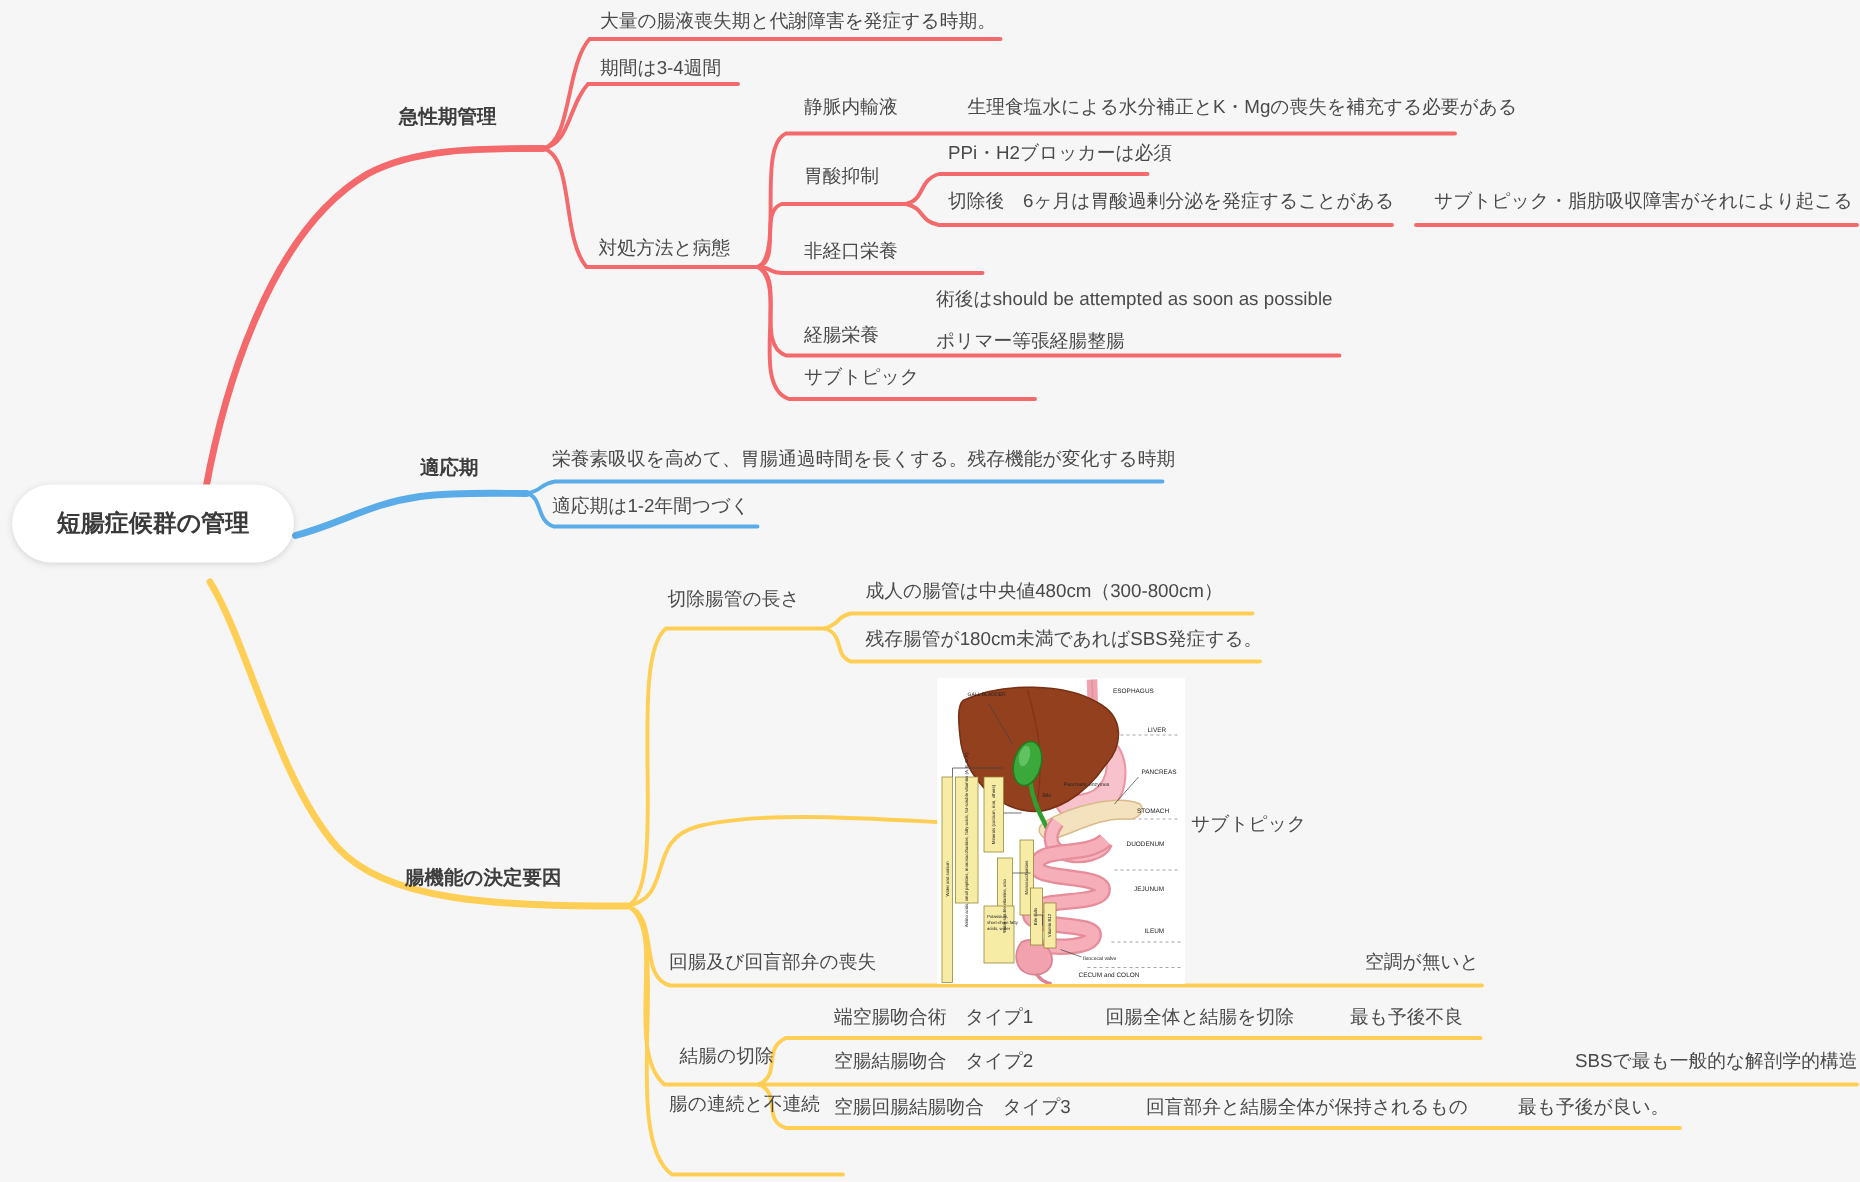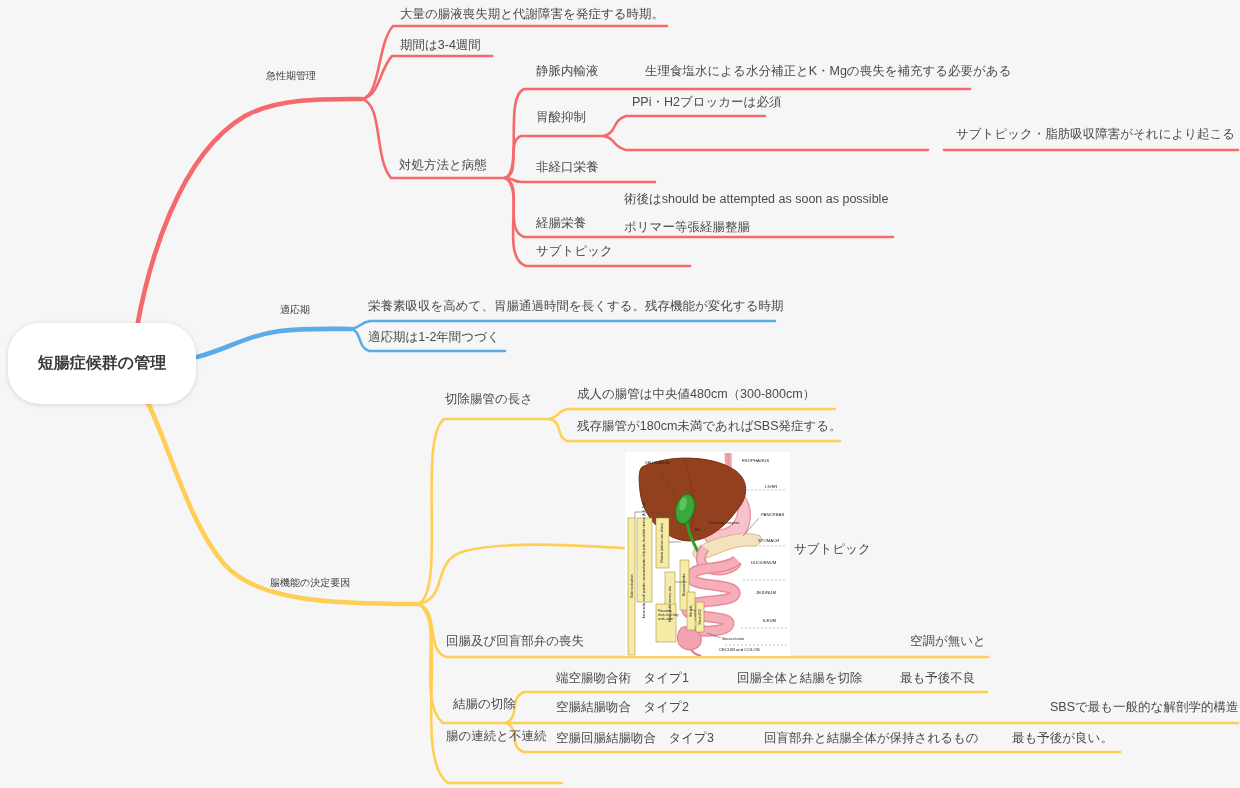--- a/index.html
+++ b/index.html
@@ -14,23 +14,23 @@
   body{font-family:"Liberation Sans","DejaVu Sans",sans-serif;background:var(--background)}
   .canvas{position:relative;width:1240px;height:788px;overflow:hidden;background:var(--background)}
   .lines{position:absolute;left:0;top:0;z-index:0}
   .lines path{fill:none;stroke-linecap:round}
   .branch{stroke-width:2.6}
   .trunk{stroke-width:4.6}
   .red{stroke:var(--acute-branch)}
   .blue{stroke:var(--adaptation-branch)}
   .yellow{stroke:var(--function-branch)}
   .node{position:absolute;white-space:nowrap;font-size:12.5px;color:var(--text);z-index:2;cursor:default}
-  .topic{font-size:10px;font-weight:normal;color:#3E3E3E}
+  .topic{font-size:13px;font-weight:bold;color:#3E3E3E}
   .root-node{
-    position:absolute;left:8px;top:323px;width:188px;height:81px;border-radius:32px;
+    position:absolute;left:8px;top:323px;width:188px;height:52px;border-radius:32px;
     background:#FFFFFF;box-shadow:0 1px 5px rgba(0,0,0,.14);display:flex;align-items:center;justify-content:center;
     font-size:16px;font-weight:bold;color:#3A3A3A;z-index:3
   }
   .anatomy{position:absolute;left:625px;top:452px;width:165px;height:204px;background:#fff;z-index:2}
   .anatomy text{font-family:"Liberation Sans","DejaVu Sans",sans-serif;fill:#222}
   .lblR{font-size:4.3px}
   .lblS{font-size:3.4px}
   .sidebox{fill:#F7ECA6;stroke:#8F8230;stroke-width:.5}
   .sidetxt{font-size:2.9px;fill:#3c3209}
   .bracket{stroke:#444;stroke-width:.5;fill:none}
@@ -76,20 +76,21 @@
   <div class="root-node">短腸症候群の管理</div>
 
   <div class="node topic" style="left:266px;top:69px">急性期管理</div>
   <div class="node" style="left:400px;top:6px">大量の腸液喪失期と代謝障害を発症する時期。</div>
   <div class="node" style="left:400px;top:37px">期間は3-4週間</div>
   <div class="node" style="left:399px;top:157px">対処方法と病態</div>
   <div class="node" style="left:536px;top:63px">静脈内輸液</div>
   <div class="node" style="left:645px;top:63px">生理食塩水による水分補正とK・Mgの喪失を補充する必要がある</div>
   <div class="node" style="left:536px;top:109px">胃酸抑制</div>
   <div class="node" style="left:632px;top:94px">PPi・H2ブロッカーは必須</div>
+  <div class="node" style="left:632px;top:126px">切除後　6ヶ月は胃酸過剰分泌を発症することがある</div>
   <div class="node" style="left:956px;top:126px">サブトピック・脂肪吸収障害がそれにより起こる</div>
   <div class="node" style="left:536px;top:159px">非経口栄養</div>
   <div class="node" style="left:536px;top:215px">経腸栄養</div>
   <div class="node" style="left:624px;top:191px">術後はshould be attempted as soon as possible</div>
   <div class="node" style="left:624px;top:219px">ポリマー等張経腸整腸</div>
   <div class="node" style="left:536px;top:243px">サブトピック</div>
 
   <div class="node topic" style="left:280px;top:303px">適応期</div>
   <div class="node" style="left:368px;top:298px">栄養素吸収を高めて、胃腸通過時間を長くする。残存機能が変化する時期</div>
   <div class="node" style="left:368px;top:329px">適応期は1-2年間つづく</div>

